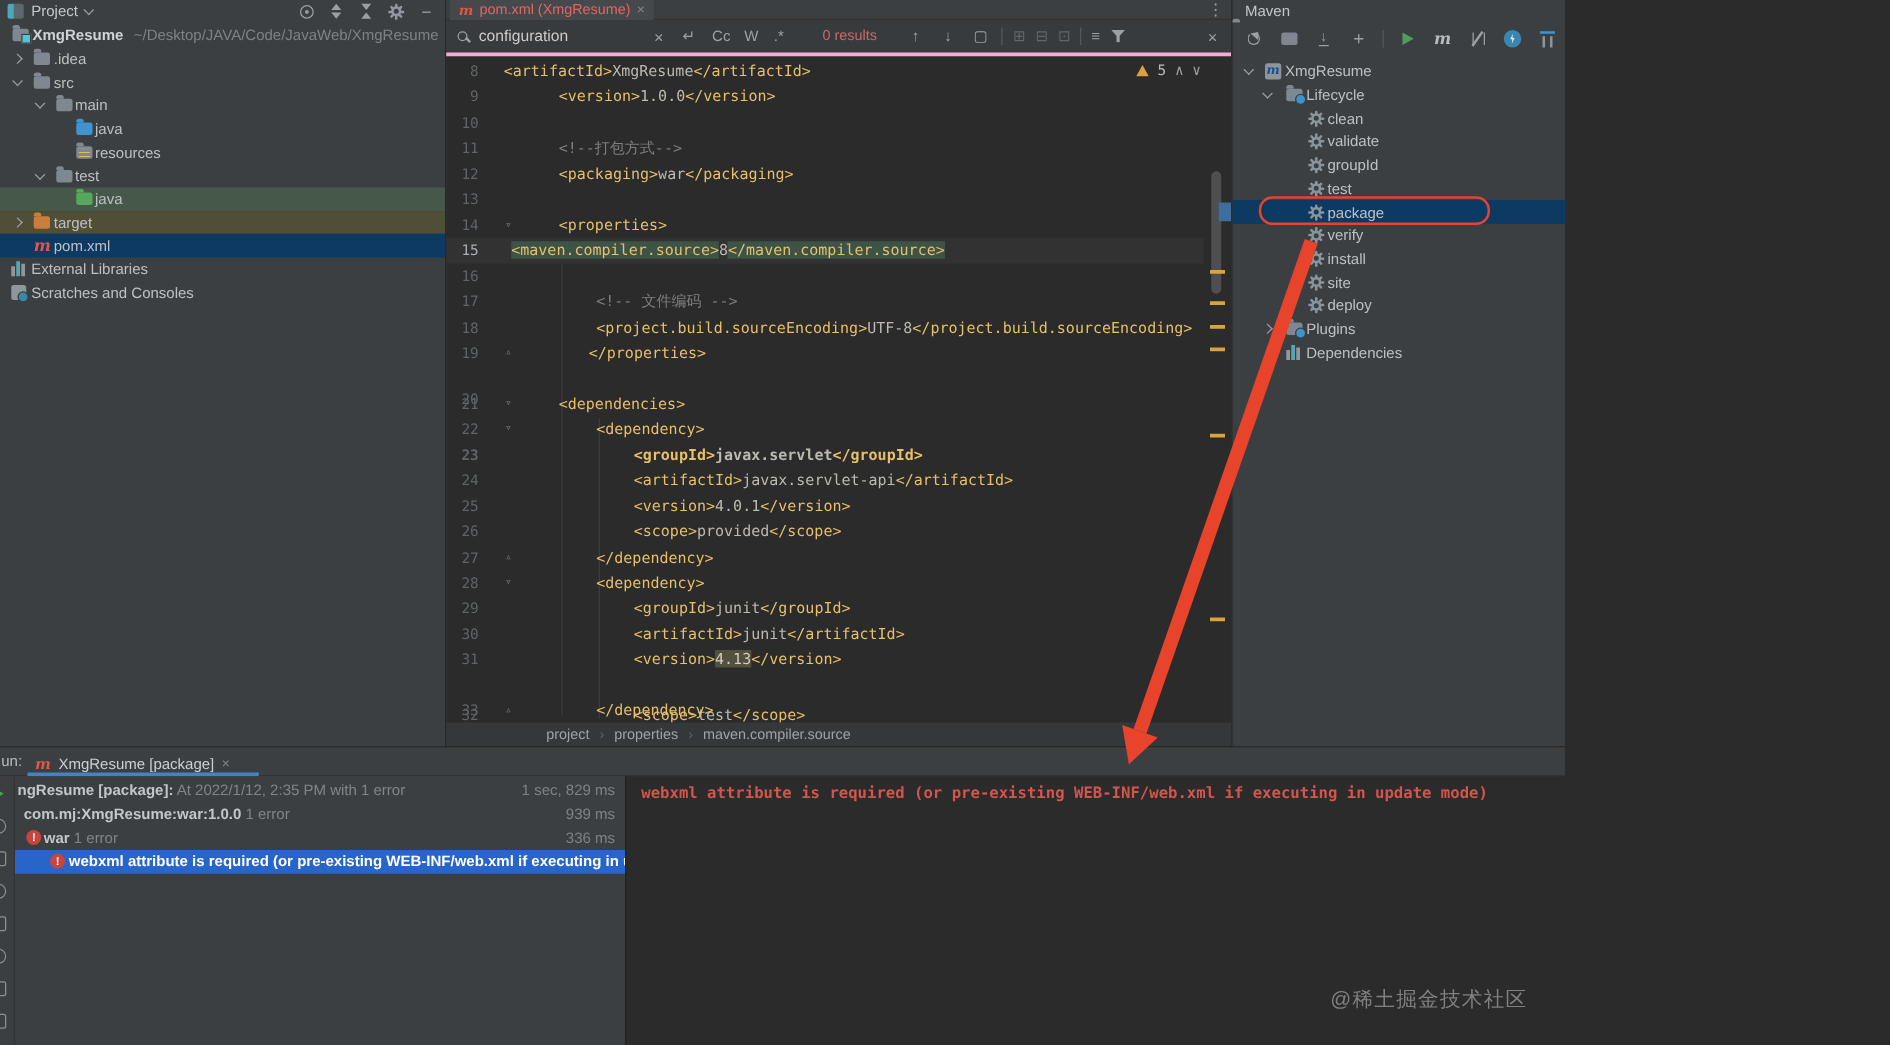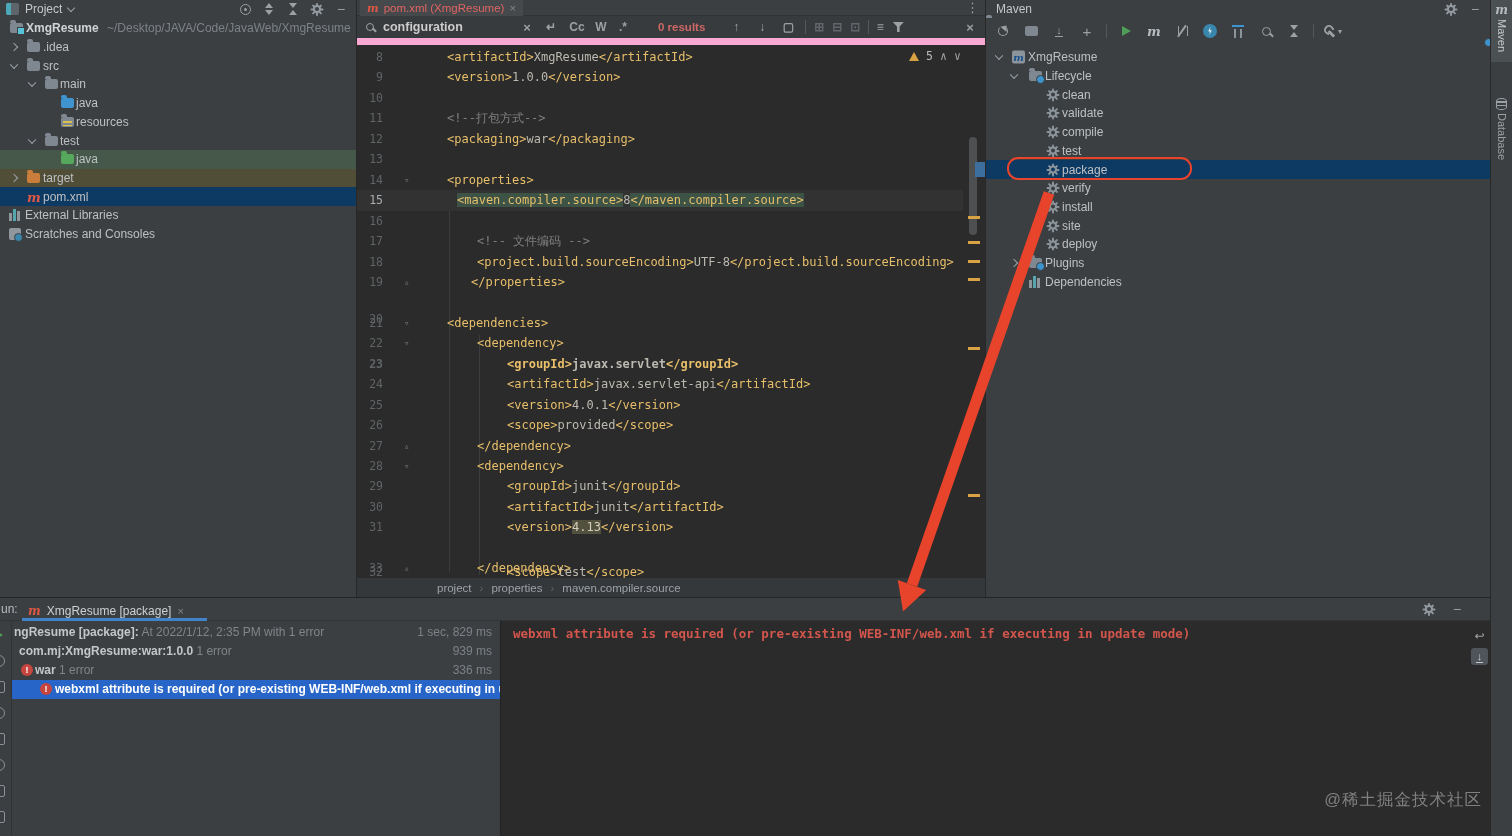--- a/index.html
+++ b/index.html
@@ -1,17 +1,17 @@
 <!DOCTYPE html>
 <html><head>
 <meta charset="utf-8">
 <style>
   html,body{margin:0;padding:0;background:#2b2b2b;}
   *{box-sizing:border-box;}
-  .app{position:relative;width:1512px;height:836px;overflow:hidden;background:#3c3f41;
+  .app{position:relative;width:1252px;height:836px;overflow:hidden;background:#3c3f41;
        font-family:"Liberation Sans",sans-serif;color:#bdc0c3;font-size:12px;}
   .abs{position:absolute;}
   
   .proj-panel{left:0;top:0;width:357px;height:597px;background:#3c3f41;border-right:1px solid #282828;}
   .editor{left:357px;top:0;width:628px;height:597px;background:#2b2b2b;}
   .maven-panel{left:985px;top:0;width:505px;height:597px;background:#3c3f41;border-left:1px solid #282828;}
   .stripe{left:1490px;top:0;width:22px;height:836px;background:#3c3f41;border-left:1px solid #282828;}
   .run-panel{left:0;top:597px;width:1490px;height:239px;background:#3c3f41;border-top:1px solid #232525;}
   
   .hdr{height:18px;display:flex;align-items:center;padding:0 6px;gap:6px;}
@@ -85,21 +85,21 @@
   .deps i:nth-child(3){height:10px;background:#8f969c;}
   .scr{width:12px;height:12px;background:#8f969c;border-radius:2px;position:relative;display:inline-block;}
   .scr::after{content:"";position:absolute;right:-2px;bottom:-2px;width:7px;height:7px;border-radius:50%;background:#3a87ad;border:1px solid #3c3f41;}
   .db{width:11px;height:12px;border:1.5px solid #9aa0a6;border-radius:5px/3px;position:relative;display:inline-block;}
   .db::before{content:"";position:absolute;left:0;right:0;top:2px;height:1.5px;background:#9aa0a6;}
   .db::after{content:"";position:absolute;left:0;right:0;top:5.5px;height:1.5px;background:#9aa0a6;}
   
   .tabbar{position:absolute;left:0;top:0;right:0;height:16px;background:#3c3f41;border-bottom:1px solid #323232;}
   .etab{position:absolute;left:3px;top:0;height:16px;background:#45494c;display:flex;align-items:center;gap:5px;padding:0 7px;}
   .etab .tl{color:#e06562;font-size:11.5px;}
-  .findbar{position:absolute;left:0;top:16px;right:0;height:29px;background:#383b3d;border-bottom:7px solid #f9a8d4;display:flex;align-items:center;font-weight:bold;}
+  .findbar{position:absolute;left:0;top:16px;right:0;height:29px;background:#383b3d;border-bottom:3px solid #f9a8d4;display:flex;align-items:center;}
   .findbar .q{color:#ccc;font-size:12.5px;}
   .results{color:#cf6767;font-size:11.5px;}
   .codearea{position:absolute;left:0;top:45px;right:0;bottom:19px;overflow:hidden;
      font-family:"DejaVu Sans Mono",monospace;font-size:12px;}
   .cl{position:absolute;left:0;width:606px;height:20.45px;line-height:20.45px;white-space:pre;}
   .cl.cur{background:#323233;}
   .cl .num{position:absolute;left:0;width:26px;text-align:right;color:#5f6467;font-size:11.5px;}
   .cl.cur .num{color:#a8adb0;}
   .cl .fm{position:absolute;left:47px;color:#707578;font-size:9px;}
   .cl .code{position:absolute;left:0;}
@@ -275,28 +275,28 @@
       <span class="ic">
           <span class="funnel"></span>
         </span>
       <span class="ic abs" style="right:6px;font-size:13px;">×</span>
     </div>
 
     <div class="codearea" id="codearea">
       <div class="iguide" style="left:92px;top:147px;height:380px;"></div>
       <div class="iguide" style="left:122px;top:290px;height:240px;"></div>
       <div id="codelines">
-          <div class="cl" style="top: 2px;"><span class="num">8</span><span class="code" style="padding-left:90px"><span class="sg-t">&lt;artifactId&gt;</span><span class="sg-x">XmgResume</span><span class="sg-t">&lt;/artifactId&gt;</span></span></div>
+          <div class="cl" style="top: 2px;"><span class="num">8</span><span class="code" style="padding-left:46px"><span class="sg-t">&lt;artifactId&gt;</span><span class="sg-x">XmgResume</span><span class="sg-t">&lt;/artifactId&gt;</span></span></div>
           <div class="cl" style="top: 22.45px;"><span class="num">9</span><span class="code" style="padding-left:90px"><span class="sg-t">&lt;version&gt;</span><span class="sg-x">1.0.0</span><span class="sg-t">&lt;/version&gt;</span></span></div>
           <div class="cl" style="top: 42.9px;"><span class="num">10</span><span class="code" style="padding-left:90px"></span></div>
           <div class="cl" style="top: 63.35px;"><span class="num">11</span><span class="code" style="padding-left:90px"><span class="sg-c">&lt;!--打包方式--&gt;</span></span></div>
           <div class="cl" style="top: 83.8px;"><span class="num">12</span><span class="code" style="padding-left:90px"><span class="sg-t">&lt;packaging&gt;</span><span class="sg-x">war</span><span class="sg-t">&lt;/packaging&gt;</span></span></div>
           <div class="cl" style="top: 104.25px;"><span class="num">13</span><span class="code" style="padding-left:90px"></span></div>
           <div class="cl" style="top: 124.7px;"><span class="num">14</span><span class="fm">▿</span><span class="code" style="padding-left:90px"><span class="sg-t">&lt;properties&gt;</span></span></div>
-          <div class="cl cur" style="top: 145.15px;"><span class="num">15</span><span class="code" style="padding-left:100px"><span class="sg-h">&lt;maven.compiler.source&gt;</span><span class="sg-x">8</span><span class="sg-h">&lt;/maven.compiler.source&gt;</span></span></div>
+          <div class="cl cur" style="top: 145.15px;"><span class="num">15</span><span class="code" style="padding-left:52px"><span class="sg-h">&lt;maven.compiler.source&gt;</span><span class="sg-x">8</span><span class="sg-h">&lt;/maven.compiler.source&gt;</span></span></div>
           <div class="cl" style="top: 165.6px;"><span class="num">16</span></div>
           <div class="cl" style="top: 186.05px;"><span class="num">17</span><span class="code" style="padding-left:120px"><span class="sg-c">&lt;!-- 文件编码 --&gt;</span></span></div>
           <div class="cl" style="top: 206.5px;"><span class="num">18</span><span class="code" style="padding-left:120px"><span class="sg-t">&lt;project.build.sourceEncoding&gt;</span><span class="sg-x">UTF-8</span><span class="sg-t">&lt;/project.build.sourceEncoding&gt;</span></span></div>
           <div class="cl" style="top: 226.95px;"><span class="num">19</span><span class="fm">▵</span><span class="code" style="padding-left:114px"><span class="sg-t">&lt;/properties&gt;</span></span></div>
           <div class="cl" style="top: 264px;"><span class="num">20</span><span class="code" style="padding-left:90px"></span></div>
           <div class="cl" style="top: 267.85px;"><span class="num">21</span><span class="fm">▿</span><span class="code" style="padding-left:90px"><span class="sg-t">&lt;dependencies&gt;</span></span></div>
           <div class="cl" style="top: 288.3px; text-decoration: underline;"><span class="num">22</span><span class="fm">▿</span><span class="code" style="padding-left:120px"><span class="sg-t">&lt;dependency&gt;</span></span></div>
           <div class="cl" style="top: 308.75px; font-weight: bold;"><span class="num">23</span><span class="code" style="padding-left:150px"><span class="sg-t">&lt;groupId&gt;</span><span class="sg-x">javax.servlet</span><span class="sg-t">&lt;/groupId&gt;</span></span></div>
           <div class="cl" style="top: 329.2px;"><span class="num">24</span><span class="code" style="padding-left:150px"><span class="sg-t">&lt;artifactId&gt;</span><span class="sg-x">javax.servlet-api</span><span class="sg-t">&lt;/artifactId&gt;</span></span></div>
           <div class="cl" style="top: 349.65px;"><span class="num">25</span><span class="code" style="padding-left:150px"><span class="sg-t">&lt;version&gt;</span><span class="sg-x">4.0.1</span><span class="sg-t">&lt;/version&gt;</span></span></div>
@@ -399,21 +399,21 @@
           <span class="ricon mproj" style="left:26px">m</span>
           <span class="lbl" style="left:42px">XmgResume</span>
         </div>
         <div class="row" style="top: 18.7px;">
           <span class="chev d" style="left:25px"></span>
           <span class="ricon fold dot" style="left:43px"></span>
           <span class="lbl" style="left:59px">Lifecycle</span>
         </div>
         <div class="row" style="top: 56.1px;"><span class="ricon gear" style="left:60px"><i></i><i class="r45"></i><i class="r90"></i><i class="r135"></i><b></b></span><span class="lbl" style="left:76px">validate</span></div>
         <div class="row" style="top: 37.4px;"><span class="ricon gear" style="left:60px"><i></i><i class="r45"></i><i class="r90"></i><i class="r135"></i><b></b></span><span class="lbl" style="left:76px">clean</span></div>
-        <div class="row" style="top: 74.8px;"><span class="ricon gear" style="left:60px"><i></i><i class="r45"></i><i class="r90"></i><i class="r135"></i><b></b></span><span class="lbl" style="left:76px">compile</span></div>
+        <div class="row" style="top: 74.8px;"><span class="ricon gear" style="left:60px"><i></i><i class="r45"></i><i class="r90"></i><i class="r135"></i><b></b></span><span class="lbl" style="left:76px">groupId</span></div>
         <div class="row" style="top: 93.5px;"><span class="ricon gear" style="left:60px"><i></i><i class="r45"></i><i class="r90"></i><i class="r135"></i><b></b></span><span class="lbl" style="left:76px">test</span></div>
         <div class="row sel" style="top: 112.2px;"><span class="ricon gear onsel" style="left:60px"><i></i><i class="r45"></i><i class="r90"></i><i class="r135"></i><b></b></span><span class="lbl" style="left:76px">package</span></div>
         <div class="row" style="top: 130.9px;"><span class="ricon gear" style="left:60px"><i></i><i class="r45"></i><i class="r90"></i><i class="r135"></i><b></b></span><span class="lbl" style="left:76px">verify</span></div>
         <div class="row" style="top: 149.6px;"><span class="ricon gear" style="left:60px"><i></i><i class="r45"></i><i class="r90"></i><i class="r135"></i><b></b></span><span class="lbl" style="left:76px">install</span></div>
         <div class="row" style="top: 168.3px;"><span class="ricon gear" style="left:60px"><i></i><i class="r45"></i><i class="r90"></i><i class="r135"></i><b></b></span><span class="lbl" style="left:76px">site</span></div>
         <div class="row" style="top: 187px;"><span class="ricon gear" style="left:60px"><i></i><i class="r45"></i><i class="r90"></i><i class="r135"></i><b></b></span><span class="lbl" style="left:76px">deploy</span></div>
         <div class="row" style="top: 205.7px;">
           <span class="chev r" style="left:25px"></span>
           <span class="ricon fold dot" style="left:43px"></span>
           <span class="lbl" style="left:59px">Plugins</span>

